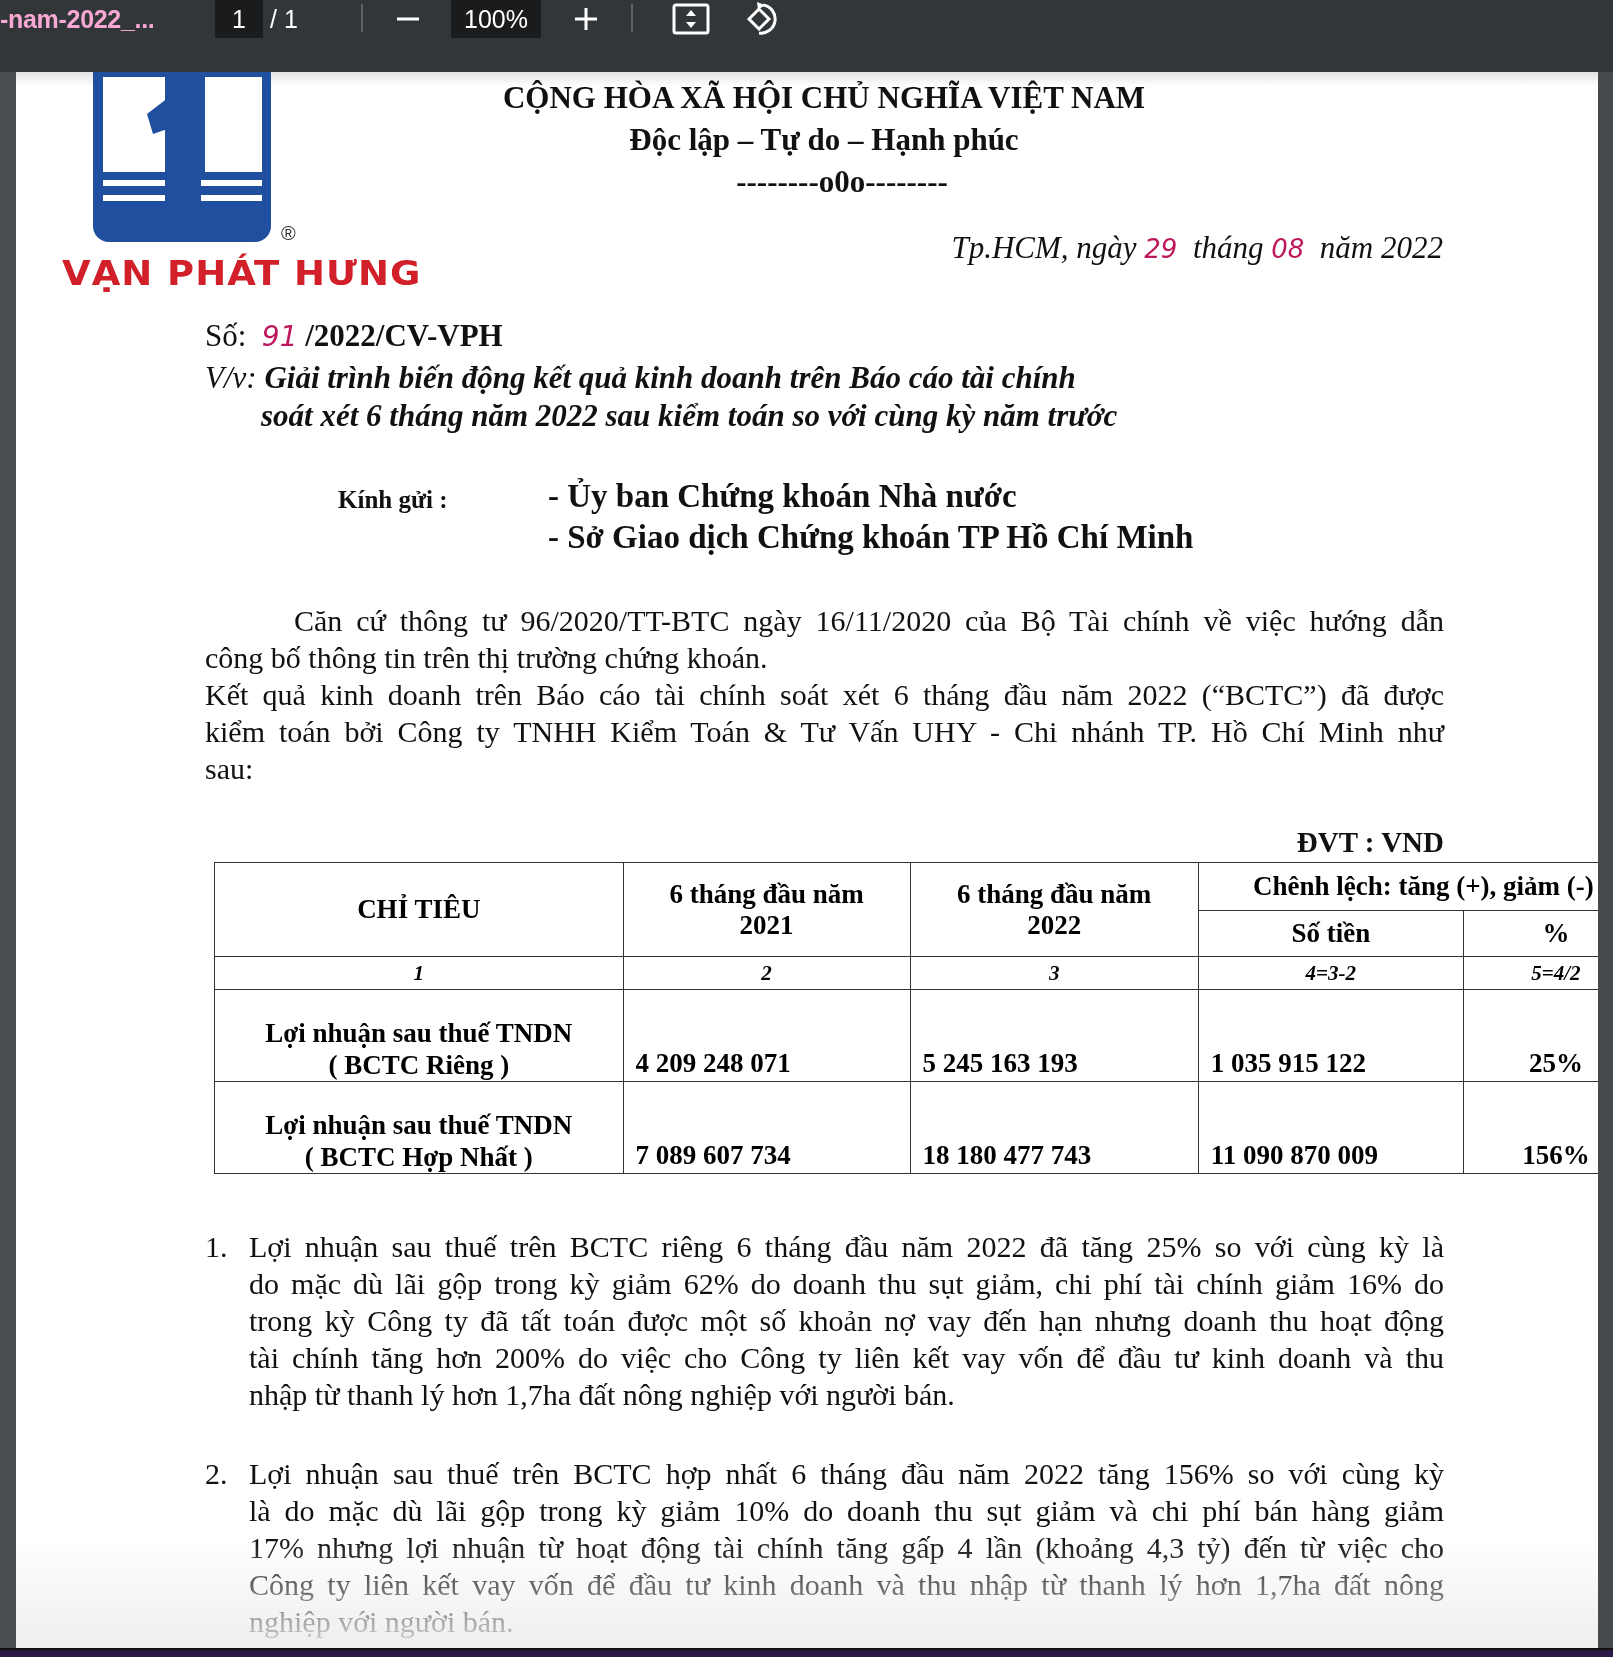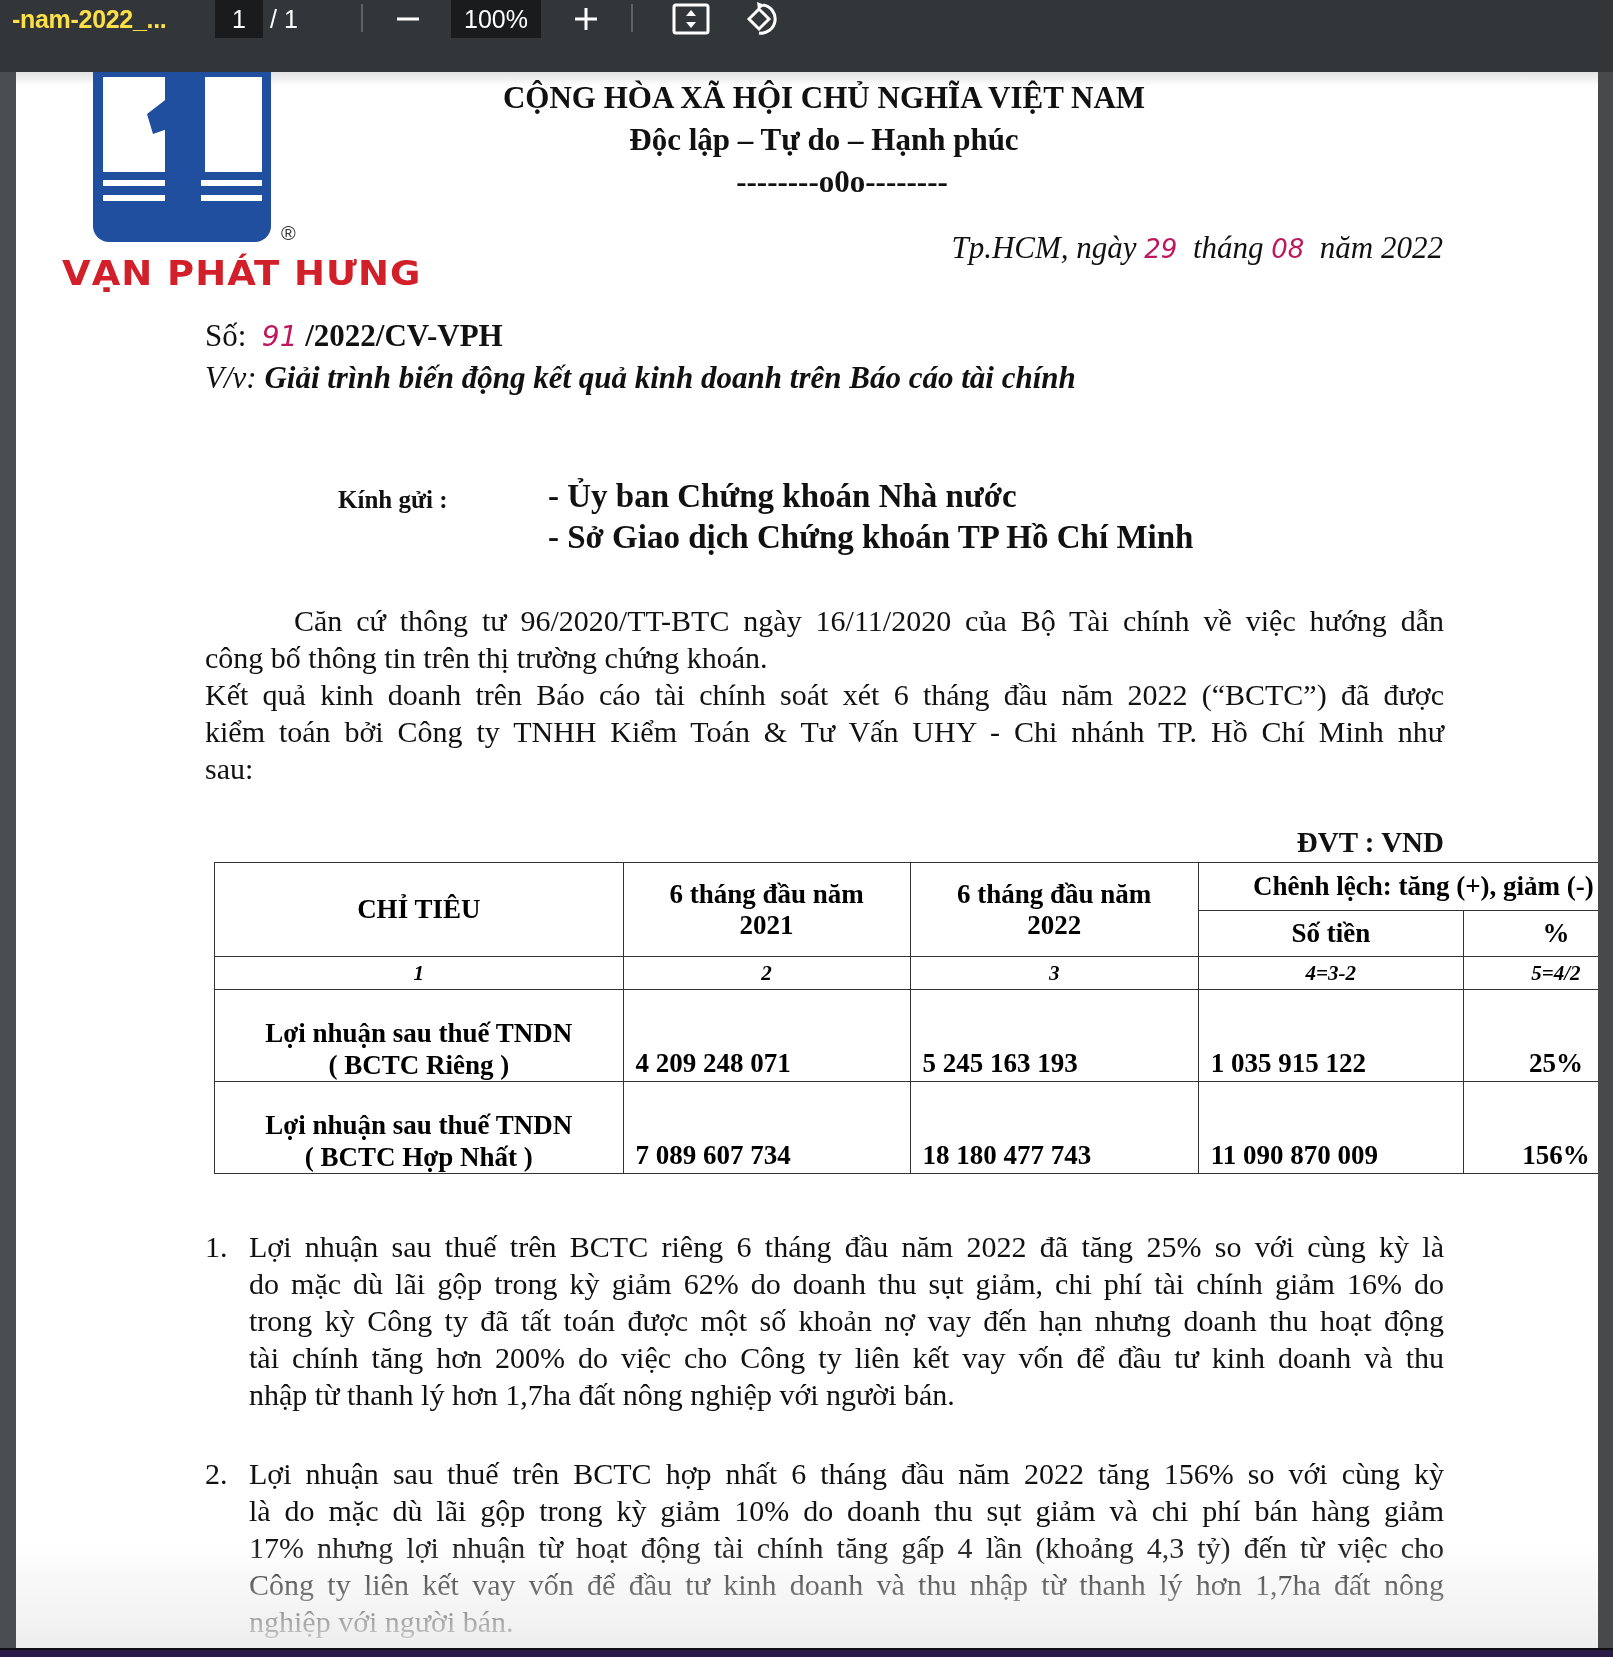--- a/index.html
+++ b/index.html
@@ -5,21 +5,21 @@
   html, body { margin:0; padding:0; }
   body {
     width:1613px; height:1657px; overflow:hidden; position:relative;
     background:#52565a; font-family:"Liberation Serif", serif;
   }
   .toolbar {
     position:absolute; left:0; top:0; width:1613px; height:72px;
     background:#323639; color:#fff; font-family:"Liberation Sans", sans-serif;
   }
   .tb { position:absolute; top:0; height:38px; display:flex; align-items:center; }
-  .title { left:0; font-size:25px; font-weight:bold; color:#fde047; letter-spacing:-0.3px;margin-left:12px; }
+  .title { left:0; font-size:25px; font-weight:bold; color:#f9a8d4; letter-spacing:-0.3px; }
   .pagebox { left:215px; width:48px; background:#191b1c; justify-content:center; font-size:25px; }
   .pagetot { left:270px; font-size:25px; }
   .divider { position:absolute; top:4px; width:2px; height:28px; background:#5f6368; }
   .iconbtn { cursor:pointer; justify-content:center; }
   .zoombox { left:451px; width:90px; background:#191b1c; justify-content:center; font-size:25px; }
   .rightstrip { position:absolute; left:1598px; top:72px; width:15px; height:1576px; background:#464a4d; }
   .leftstrip { position:absolute; left:0; top:72px; width:16px; height:1576px; background:#4a4e51; }
   .bottomstrip { position:absolute; left:0; top:1648px; width:1613px; height:9px; background:#2a1a45; border-top:2px solid #111; box-sizing:border-box; }
   .page {
     position:absolute; left:16px; top:72px; width:1582px; height:1576px;
@@ -118,20 +118,21 @@
   <div class="abs" style="top:246px;left:189px;font-size:31px">
     <span>Số:</span>
     &nbsp;<span class="handwrite" style="font-size:28px">91</span>
     <span style="font-weight:bold">/2022/CV-VPH</span>
   </div>
 
   <div class="abs" style="top:288px;left:189px;font-size:31px;font-style:italic">
     <span>V/v:</span>
     <span style="font-weight:bold">Giải trình biến động kết quả kinh doanh trên Báo cáo tài chính</span>
   </div>
+  <div class="abs" style="top:326px;left:245px;font-size:31px;font-style:italic;font-weight:bold">soát xét 6 tháng năm 2022 sau kiểm toán so với cùng kỳ năm trước</div>
 
   <div class="abs" style="top:414px;left:322px;font-size:25px;font-weight:bold">Kính gửi :</div>
   <div class="abs" style="top:406px;left:532px;font-size:33px;font-weight:bold">- Ủy ban Chứng khoán Nhà nước</div>
   <div class="abs" style="top:447px;left:532px;font-size:33px;font-weight:bold">- Sở Giao dịch Chứng khoán TP Hồ Chí Minh</div>
 
   <div class="abs body-text" style="top:530px;left:189px;width:1239px">
     <div style="text-indent:89px;text-align:justify;text-align-last:justify">Căn cứ thông tư 96/2020/TT-BTC ngày 16/11/2020 của Bộ Tài chính về việc hướng dẫn</div>
     <div>công bố thông tin trên thị trường chứng khoán.</div>
     <div style="text-align:justify;text-align-last:justify">Kết quả kinh doanh trên Báo cáo tài chính soát xét 6 tháng đầu năm 2022 (“BCTC”) đã được</div>
     <div style="text-align:justify;text-align-last:justify">kiểm toán bởi Công ty TNHH Kiểm Toán &amp; Tư Vấn UHY - Chi nhánh TP. Hồ Chí Minh như</div>

